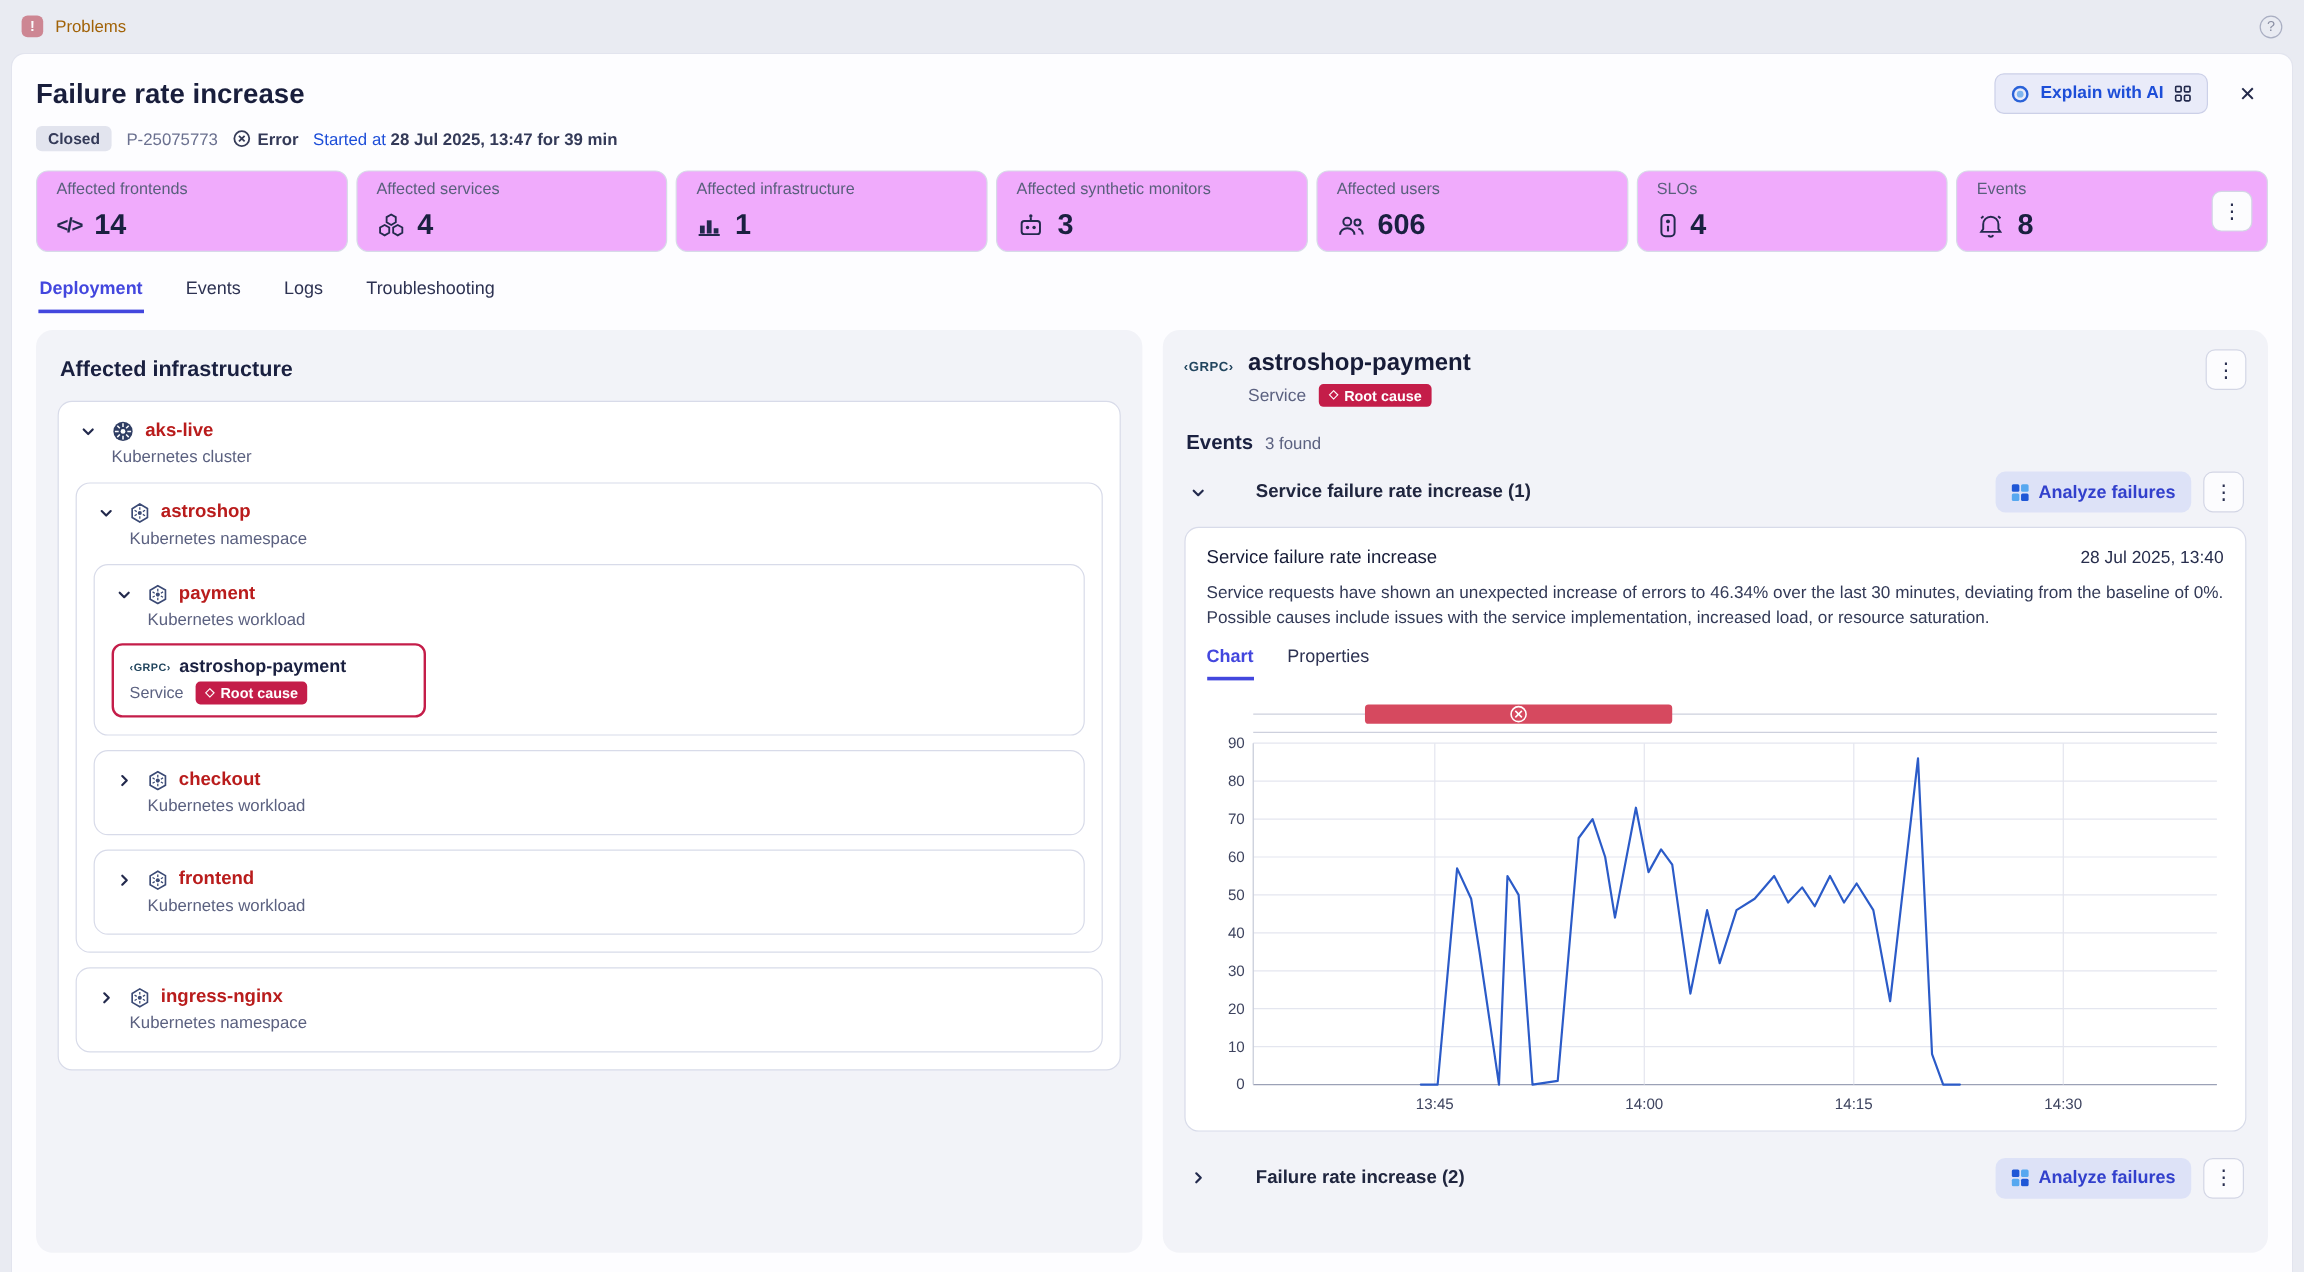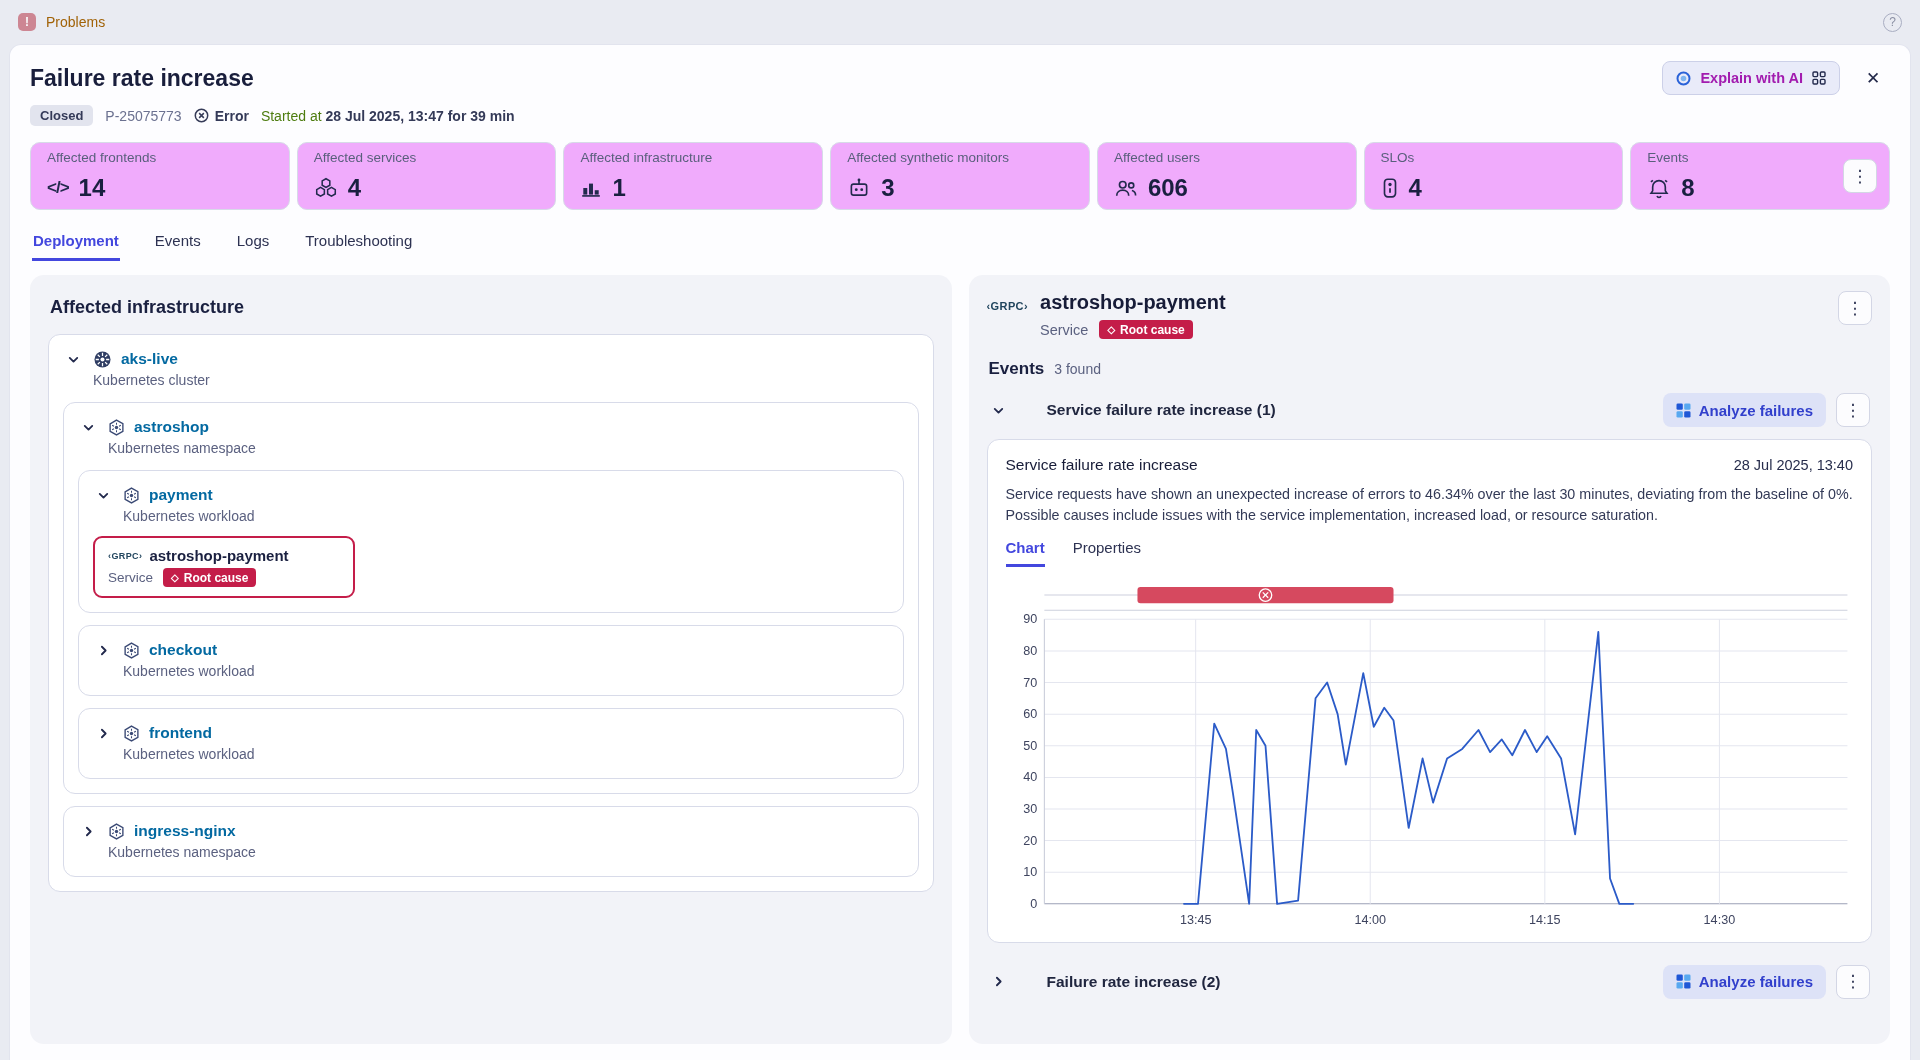--- a/index.html
+++ b/index.html
@@ -21,30 +21,30 @@
   
   .sheet { position:absolute; left:9px; right:9px; top:44px; bottom:0;
     background:#fdfdff; border:1px solid #e2e4ee; border-bottom:none;
     border-radius:12px 12px 0 0; padding:14px 20px 0; }
 
   .header-row { display:flex; align-items:center; margin:2px 0 10px; }
   h1 { font-size:23px; margin:0; color:#191e3c; font-weight:700; }
   .header-actions { margin-left:auto; display:flex; align-items:center; gap:16px; }
   .btn-explain { display:flex;align-items:center;gap:9px;height:34px;padding:0 13px;
     border-radius:8px;border:1px solid #ccd0e8;background:#e9ebf9;
-    font-family:inherit;font-size:14.5px;font-weight:700;color:#a21caf;cursor:pointer; }
+    font-family:inherit;font-size:14.5px;font-weight:700;color:#1d4ed8;cursor:pointer; }
   .btn-close { width:34px;height:34px;border:none;background:none;font-size:17px;color:#23294a;
     display:flex;align-items:center;justify-content:center;cursor:pointer; }
 
   .status-row { display:flex; align-items:center; gap:12px; margin:0 0 16px; font-size:14.5px; }
   .chip-closed { background:#e2e4ee;border-radius:5px;padding:3px 10px;font-size:13px;font-weight:700;color:#343a58; }
   .pid { color:#6b7190; font-size:14px; }
   .err { display:flex;align-items:center;gap:6px;color:#343a58;font-weight:700;font-size:14px; }
   .started { font-size:14px; }
-  .started .pre { color:#4d7c0f; }
+  .started .pre { color:#1d4ed8; }
   .started .val { color:#343a58; font-weight:600; }
 
   
   .stats { display:flex; gap:7px; margin-bottom:18px; }
   .stat { flex:1; background:#f0abfc; border:1px solid #d7dae8; border-radius:10px; padding:7px 16px; position:relative; }
   .stat-label { font-size:13.5px; color:#595f7c; margin-bottom:9px; }
   .stat-value { display:flex; align-items:center; gap:10px; font-size:24px; font-weight:700; color:#1a2040; }
   .stat .kebab { position:absolute; right:12px; top:50%; transform:translateY(-50%); }
 
   .kebab { width:34px;height:34px;border:1px solid #d3d6e5;border-radius:8px;background:#fcfcfe;
@@ -60,21 +60,21 @@
   .panel { background:#f2f3f8; border-radius:14px; padding:16px 18px; flex:1; overflow:hidden; }
   .panel-heading { font-size:18px; font-weight:700; color:#1a2040; margin:6px 2px 16px; }
 
   
   .tcard { background:#fff; border:1px solid #d8dbe9; border-radius:12px; padding:12px 14px 14px; }
   .tcard .tcard { margin-top:12px; }
   .thead { display:grid; grid-template-columns:30px 1fr; align-items:center; row-gap:3px; padding:2px 0; }
   .chev-btn { width:20px;height:20px;border:none;background:none;padding:0;display:flex;align-items:center;justify-content:center;cursor:pointer; }
   .chev-right svg { transform:rotate(-90deg); }
   .nrow { display:flex; align-items:center; gap:9px; }
-  .nname { font-size:15.5px; font-weight:700; color:#0369a1; }
+  .nname { font-size:15.5px; font-weight:700; color:#b91c1c; }
   .ntype { grid-column:2; font-size:14px; color:#5b6180; }
   .leafrow { display:flex; gap:9px; margin-top:10px; }
   .leaf { background:#fff; border:1px solid #d8dbe9; border-radius:9px; padding:9px 13px; }
   .leaf .nrow { gap:7px; }
   .leaf-name { font-size:15px; font-weight:700; color:#1a2040; }
   .leaf-sub { display:flex; align-items:center; gap:10px; margin-top:4px; font-size:13.5px; color:#5b6180; }
   .leaf.rootcause { border:2px solid #c41d49; width:262px; }
   .leaf.pod { width:254px; }
 
   .badge-rc { display:inline-flex; align-items:center; gap:5px; background:#c41d49; color:#fff;

